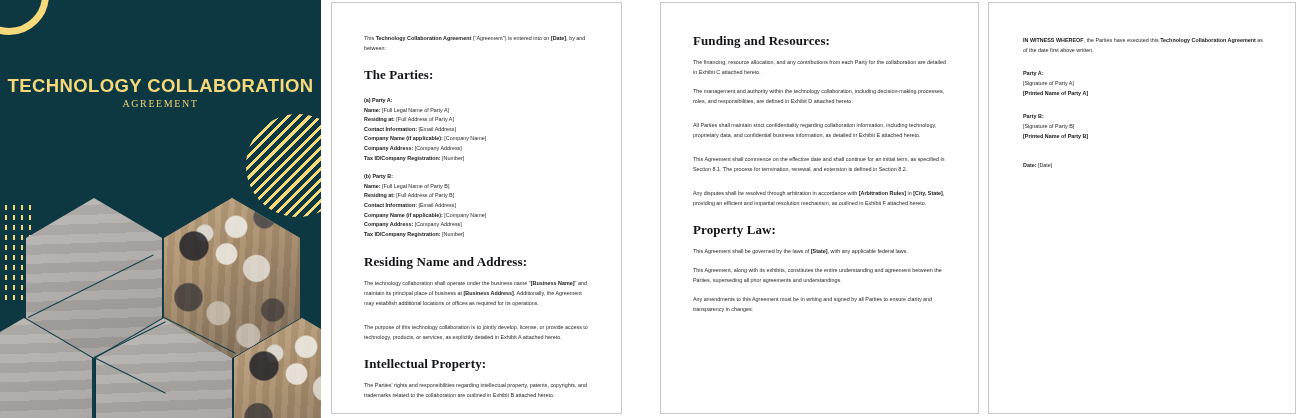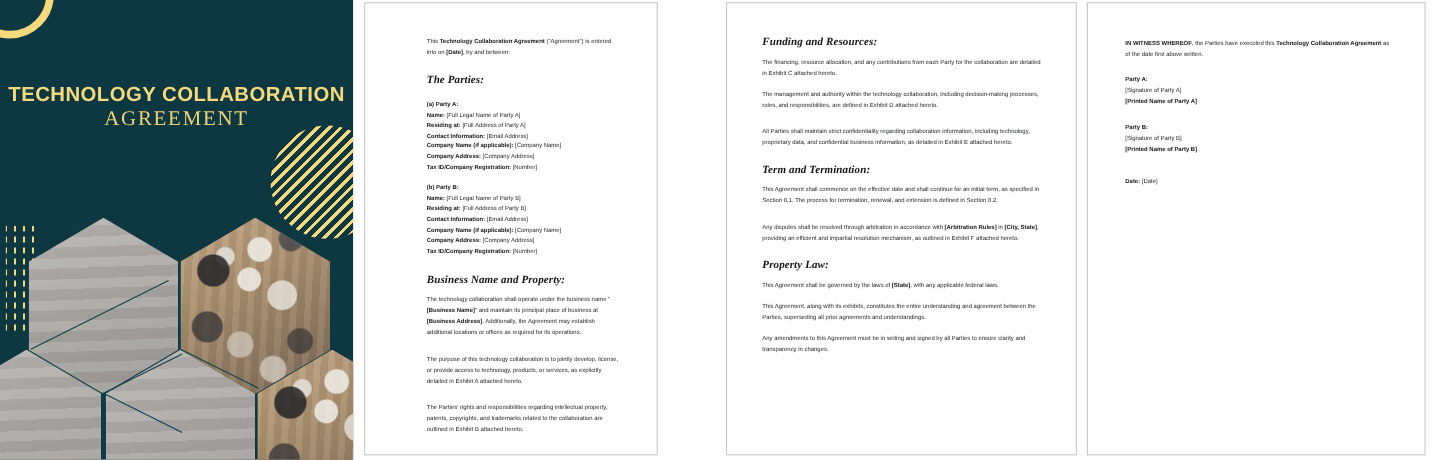--- a/index.html
+++ b/index.html
@@ -158,27 +158,27 @@
     font-weight: bold;
     font-size: 18.5px;
     letter-spacing: 0.4px;
     line-height: 1.05;
     margin: 0;
     white-space: nowrap;
   }
   .cover-subtitle {
     color: #f0d175;
     font-family: "Liberation Serif", serif;
-    font-size: 19px;
+    font-size: 10px;
     letter-spacing: 1.6px;
     margin: 3px 0 0 0;
   }
 
   
-  .p2 { left: 331px; width: 267px; padding-left: 24px; }
+  .p2 { left: 331px; width: 291px; }
   .p3 { left: 660px; width: 319px; }
   .p4 { left: 988px; width: 308px; }
 
   .page-body {
     padding: 30px 32px 20px 32px;
     box-sizing: border-box;
     height: 100%;
   }
   .p4 .page-body { padding-left: 34px; padding-right: 28px; padding-top: 32px; }
 
@@ -188,25 +188,24 @@
     line-height: 1.85;
     color: #25282b;
     margin: 0 0 9px 0;
     text-align: left;
   }
   .para b { font-weight: bold; color: #17191c; }
 
   .sec-head {
     font-family: "Liberation Serif", serif;
     font-weight: bold;
-    font-size: 10px;
+    font-size: 13px;
     color: #111316;
     margin: 0 0 8px 0;
     letter-spacing: 0.1px;
-    font-style: italic;
   }
   .spacer-sm { height: 5px; }
   .spacer-md { height: 10px; }
 
   .kv-block { margin: 0 0 9px 0; }
   .kv-line {
     font-family: "Liberation Sans", sans-serif;
     font-size: 5.4px;
     line-height: 1.78;
     color: #25282b;
@@ -291,48 +290,48 @@
         <p class="kv-line"><b>Name:</b><span> [Full Legal Name of Party B]</span></p>
         <p class="kv-line"><b>Residing at:</b><span> [Full Address of Party B]</span></p>
         <p class="kv-line"><b>Contact Information:</b><span> [Email Address]</span></p>
         <p class="kv-line"><b>Company Name (if applicable):</b><span> [Company Name]</span></p>
         <p class="kv-line"><b>Company Address:</b><span> [Company Address]</span></p>
         <p class="kv-line"><b>Tax ID/Company Registration:</b><span> [Number]</span></p>
       </div>
 
       <div class="spacer-sm"></div>
 
-      <h2 class="sec-head">Business Name and Property:</h2>
+      <h2 class="sec-head">Residing Name and Address:</h2>
       <p class="para"><span>The technology collaboration shall operate under the business name "</span><b>[Business Name]</b><span>" and maintain its principal place of business at </span><b>[Business Address]</b><span>. Additionally, the Agreement may establish additional locations or offices as required for its operations.</span></p>
 
       <div class="spacer-sm"></div>
 
       <p class="para">The purpose of this technology collaboration is to jointly develop, license, or provide access to technology, products, or services, as explicitly detailed in Exhibit A attached hereto.</p>
 
       <div class="spacer-sm"></div>
 
+      <h2 class="sec-head">Intellectual Property:</h2>
       <p class="para">The Parties' rights and responsibilities regarding intellectual property, patents, copyrights, and trademarks related to the collaboration are outlined in Exhibit B attached hereto.</p>
 
     </div>
   </div>
 
   <div class="page p3">
     <div class="page-body">
 
       <h2 class="sec-head">Funding and Resources:</h2>
       <p class="para">The financing, resource allocation, and any contributions from each Party for the collaboration are detailed in Exhibit C attached hereto.</p>
       <p class="para">The management and authority within the technology collaboration, including decision-making processes, roles, and responsibilities, are defined in Exhibit D attached hereto.</p>
 
       <div class="spacer-sm"></div>
 
       <p class="para">All Parties shall maintain strict confidentiality regarding collaboration information, including technology, proprietary data, and confidential business information, as detailed in Exhibit E attached hereto.</p>
 
       <div class="spacer-sm"></div>
 
-      <h2 class="sec-head">Term and Termination:</h2>
       <p class="para">This Agreement shall commence on the effective date and shall continue for an initial term, as specified in Section 8.1. The process for termination, renewal, and extension is defined in Section 8.2.</p>
 
       <div class="spacer-sm"></div>
 
       <p class="para"><span>Any disputes shall be resolved through arbitration in accordance with </span><b>[Arbitration Rules]</b><span> in </span><b>[City, State]</b><span>, providing an efficient and impartial resolution mechanism, as outlined in Exhibit F attached hereto.</span></p>
 
       <div class="spacer-sm"></div>
 
       <h2 class="sec-head">Property Law:</h2>
       <p class="para"><span>This Agreement shall be governed by the laws of </span><b>[State]</b><span>, with any applicable federal laws.</span></p>

